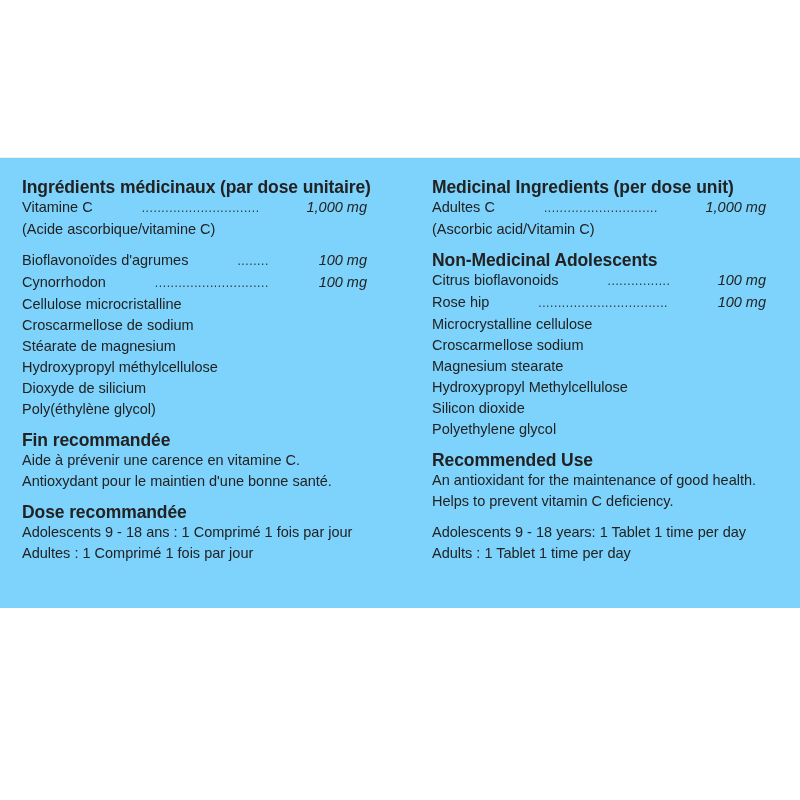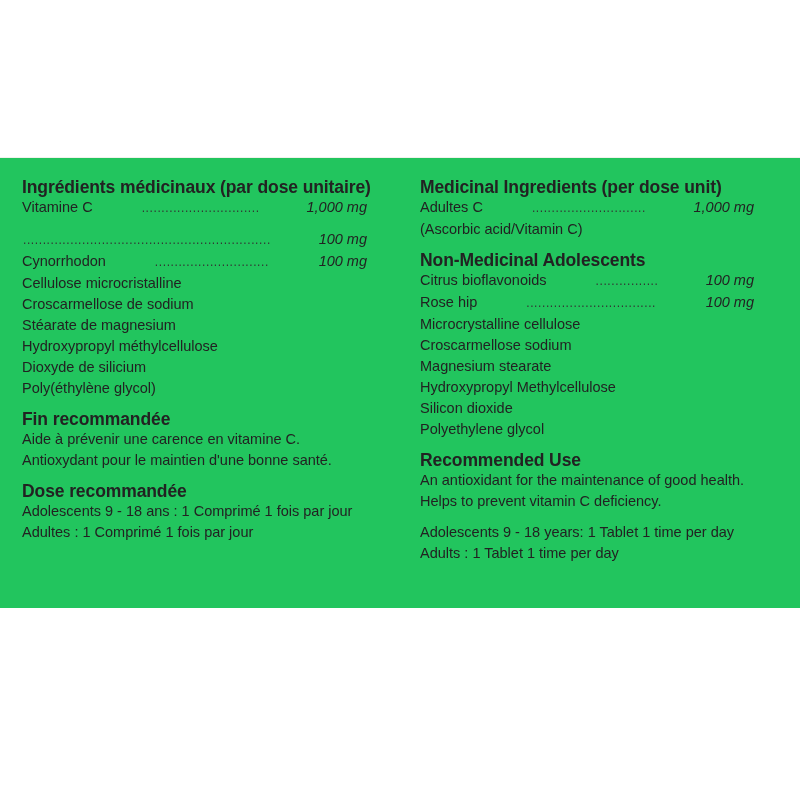--- a/index.html
+++ b/index.html
@@ -2,25 +2,25 @@
 <html><head>
 <meta charset="utf-8">
 <style>
   html, body { margin:0; padding:0; }
   body {
     width:800px; height:800px; background:#ffffff; position:relative; overflow:hidden;
     font-family:"Liberation Sans", sans-serif; color:#1e1e1e;
   }
   .panel {
     position:absolute; left:0; top:157px; width:800px; height:450px;
-    background:#22c55e; border-top:1px solid #f1f1ec;
+    background:#7dd3fc; border-top:1px solid #f1f1ec;
   }
   .col { position:absolute; top:19px; }
   .col.fr { left:22px; width:345px; }
-  .col.en { left:420px; width:334px; }
+  .col.en { left:432px; width:334px; }
   .section { margin-bottom:10px; }
   .h {
     font-weight:bold; font-size:17.5px; line-height:20px; color:#222;
     letter-spacing:-0.1px; white-space:nowrap;
   }
   .line {
     font-size:14.5px; line-height:21px; color:#222; white-space:nowrap;
     display:flex; align-items:baseline;gap:48px;
   }
   .line .name { flex:0 0 auto; }
@@ -39,24 +39,26 @@
 <div class="panel">
 
   <div class="col fr">
     <div class="section">
       <div class="h">Ingrédients médicinaux (par dose unitaire)</div>
       <div class="line">
         <span class="name">Vitamine C</span>
         <span class="dots"></span>
         <span class="amt">1,000 mg</span>
       </div>
+      <div class="line">(Acide ascorbique/vitamine C)</div>
     </div>
 
     <div class="section">
       <div class="line">
+        <span class="name">Bioflavonoïdes d'agrumes </span>
         <span class="dots"></span>
         <span class="amt">100 mg</span>
       </div>
       <div class="line">
         <span class="name">Cynorrhodon </span>
         <span class="dots"></span>
         <span class="amt">100 mg</span>
       </div>
       <div class="line">Cellulose microcristalline</div>
       <div class="line">Croscarmellose de sodium</div>

